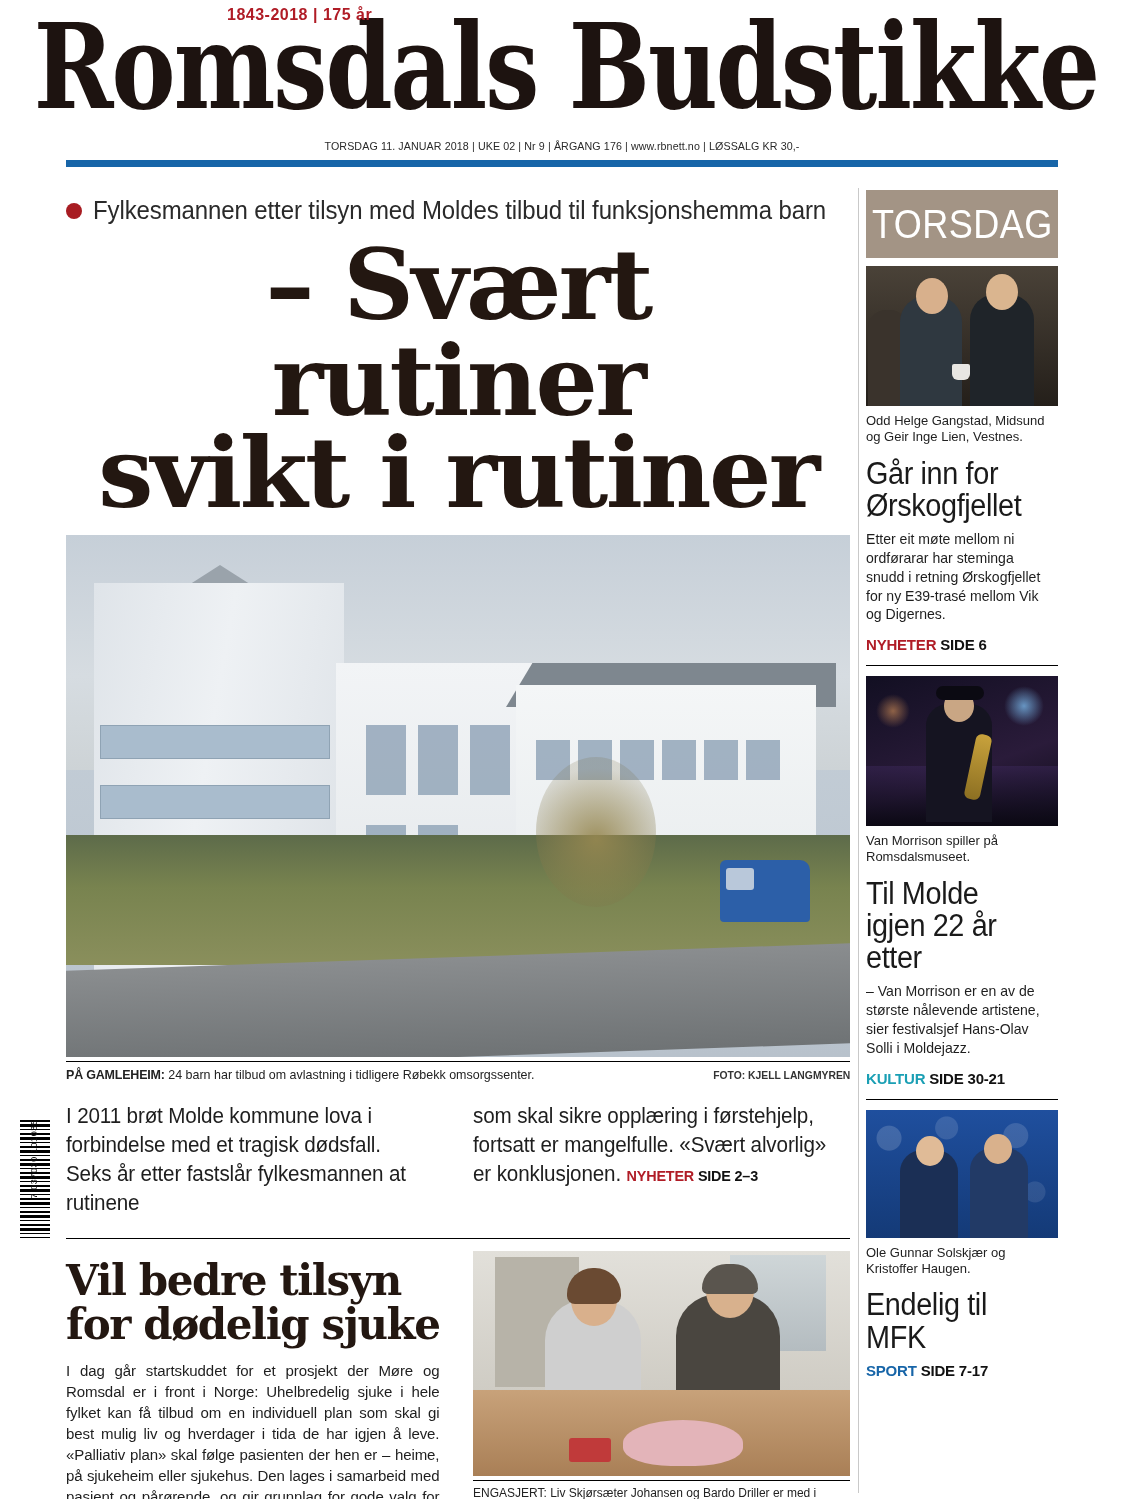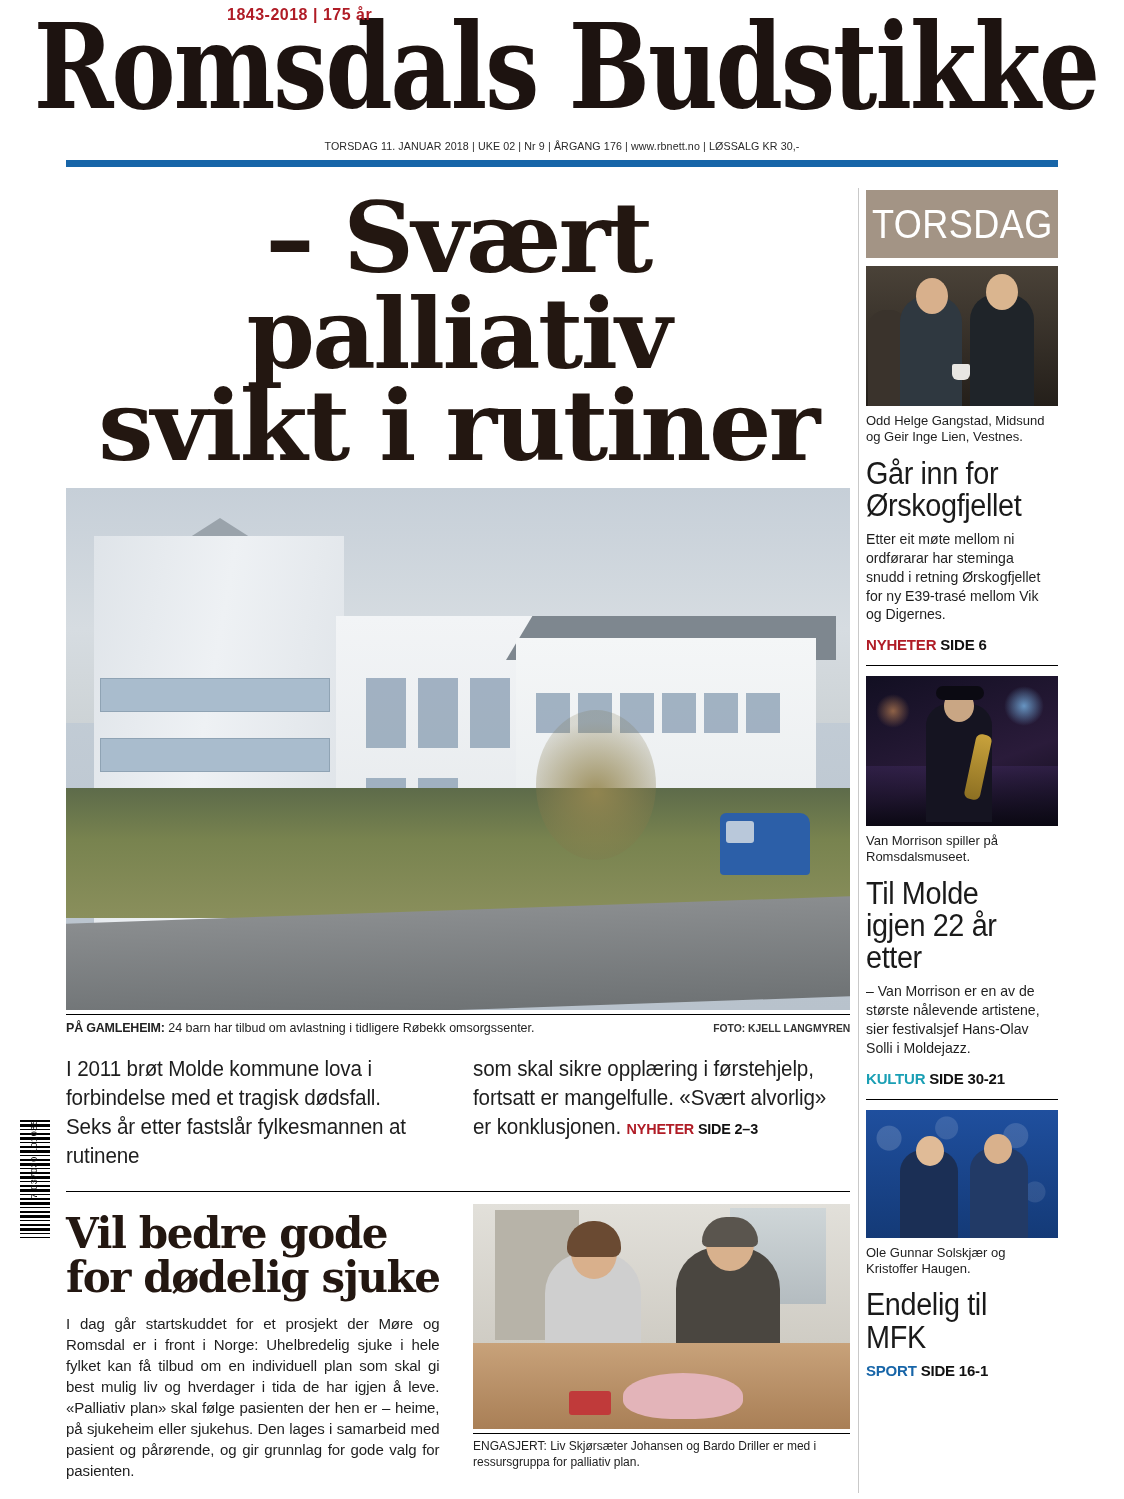--- a/index.html
+++ b/index.html
@@ -420,23 +420,27 @@
     <div class="dateline">TORSDAG 11. JANUAR 2018  |  UKE 02  |  Nr 9  |  ÅRGANG 176  |  www.rbnett.no  |  LØSSALG KR 30,-</div>
     <div class="blue-rule"></div>
   </div>
 
   <div class="body-area">
 
     <div class="vline"></div>
 
     <div class="main-col">
 
+      <div class="kicker">
+        <span class="kicker-dot"></span>
+        <span class="kicker-text">Fylkesmannen etter tilsyn med Moldes tilbud til funksjonshemma barn</span>
+      </div>
 
       <div class="headline">
-        <span class="l1">– Svært palliativ</span>
+        <span class="l1">– Svært rutiner</span>
         <span class="l2">svikt i rutiner</span>
       </div>
 
       <div class="main-photo">
         <div class="mp-sky"></div>
         <div class="mp-roof1"></div>
         <div class="mp-bld mp-b1"></div>
         <div class="mp-bld mp-b2"></div>
         <div class="mp-roof3"></div>
         <div class="mp-bld mp-b3"></div>
@@ -484,21 +488,21 @@
             <span class="sec">NYHETER</span><span class="pg"> SIDE 2–3</span>
           </span>
         </div>
       </div>
 
       <div class="hr-black"></div>
 
       <div class="lower">
         <div class="lower-left">
           <div class="sub-headline">
-            <span>Vil bedre gode</span><br>
+            <span>Vil bedre tilsyn</span><br>
             <span>for dødelig sjuke</span>
           </div>
           <div class="sub-body">I dag går startskuddet for et prosjekt der Møre og Romsdal er i front i Norge: Uhelbredelig sjuke i hele fylket kan få tilbud om en individuell plan som skal gi best mulig liv og hverdager i tida de har igjen å leve. «Palliativ plan» skal følge pasienten der hen er – heime, på sjukeheim eller sjukehus. Den lages i samarbeid med pasient og pårørende, og gir grunnlag for gode valg for pasienten.</div>
 
         </div>
 
         <div class="lower-right">
           <div class="sub-photo">
             <div class="sp-wall"></div>
             <div class="sp-door"></div>
@@ -569,21 +573,21 @@
         <div class="side-photo sp-c" style="margin-top:10px">
           <div class="logos"></div>
           <div class="m1"></div>
           <div class="m1h"></div>
           <div class="m2"></div>
           <div class="m2h"></div>
         </div>
         <div class="side-caption">Ole Gunnar Solskjær og Kristoffer Haugen.</div>
         <div class="side-headline">Endelig til MFK</div>
         <div class="ref side-ref" style="margin-top:8px">
-          <span class="sec sport">SPORT</span><span class="pg"> SIDE 16-1</span>
+          <span class="sec sport">SPORT</span><span class="pg"> SIDE 7-17</span>
         </div>
       </div>
     </div>
   </div>
 
   <div class="barcode">
     <div class="bc-bars"></div>
     <div class="bc-num">7 037030 101035</div>
   </div>
 

